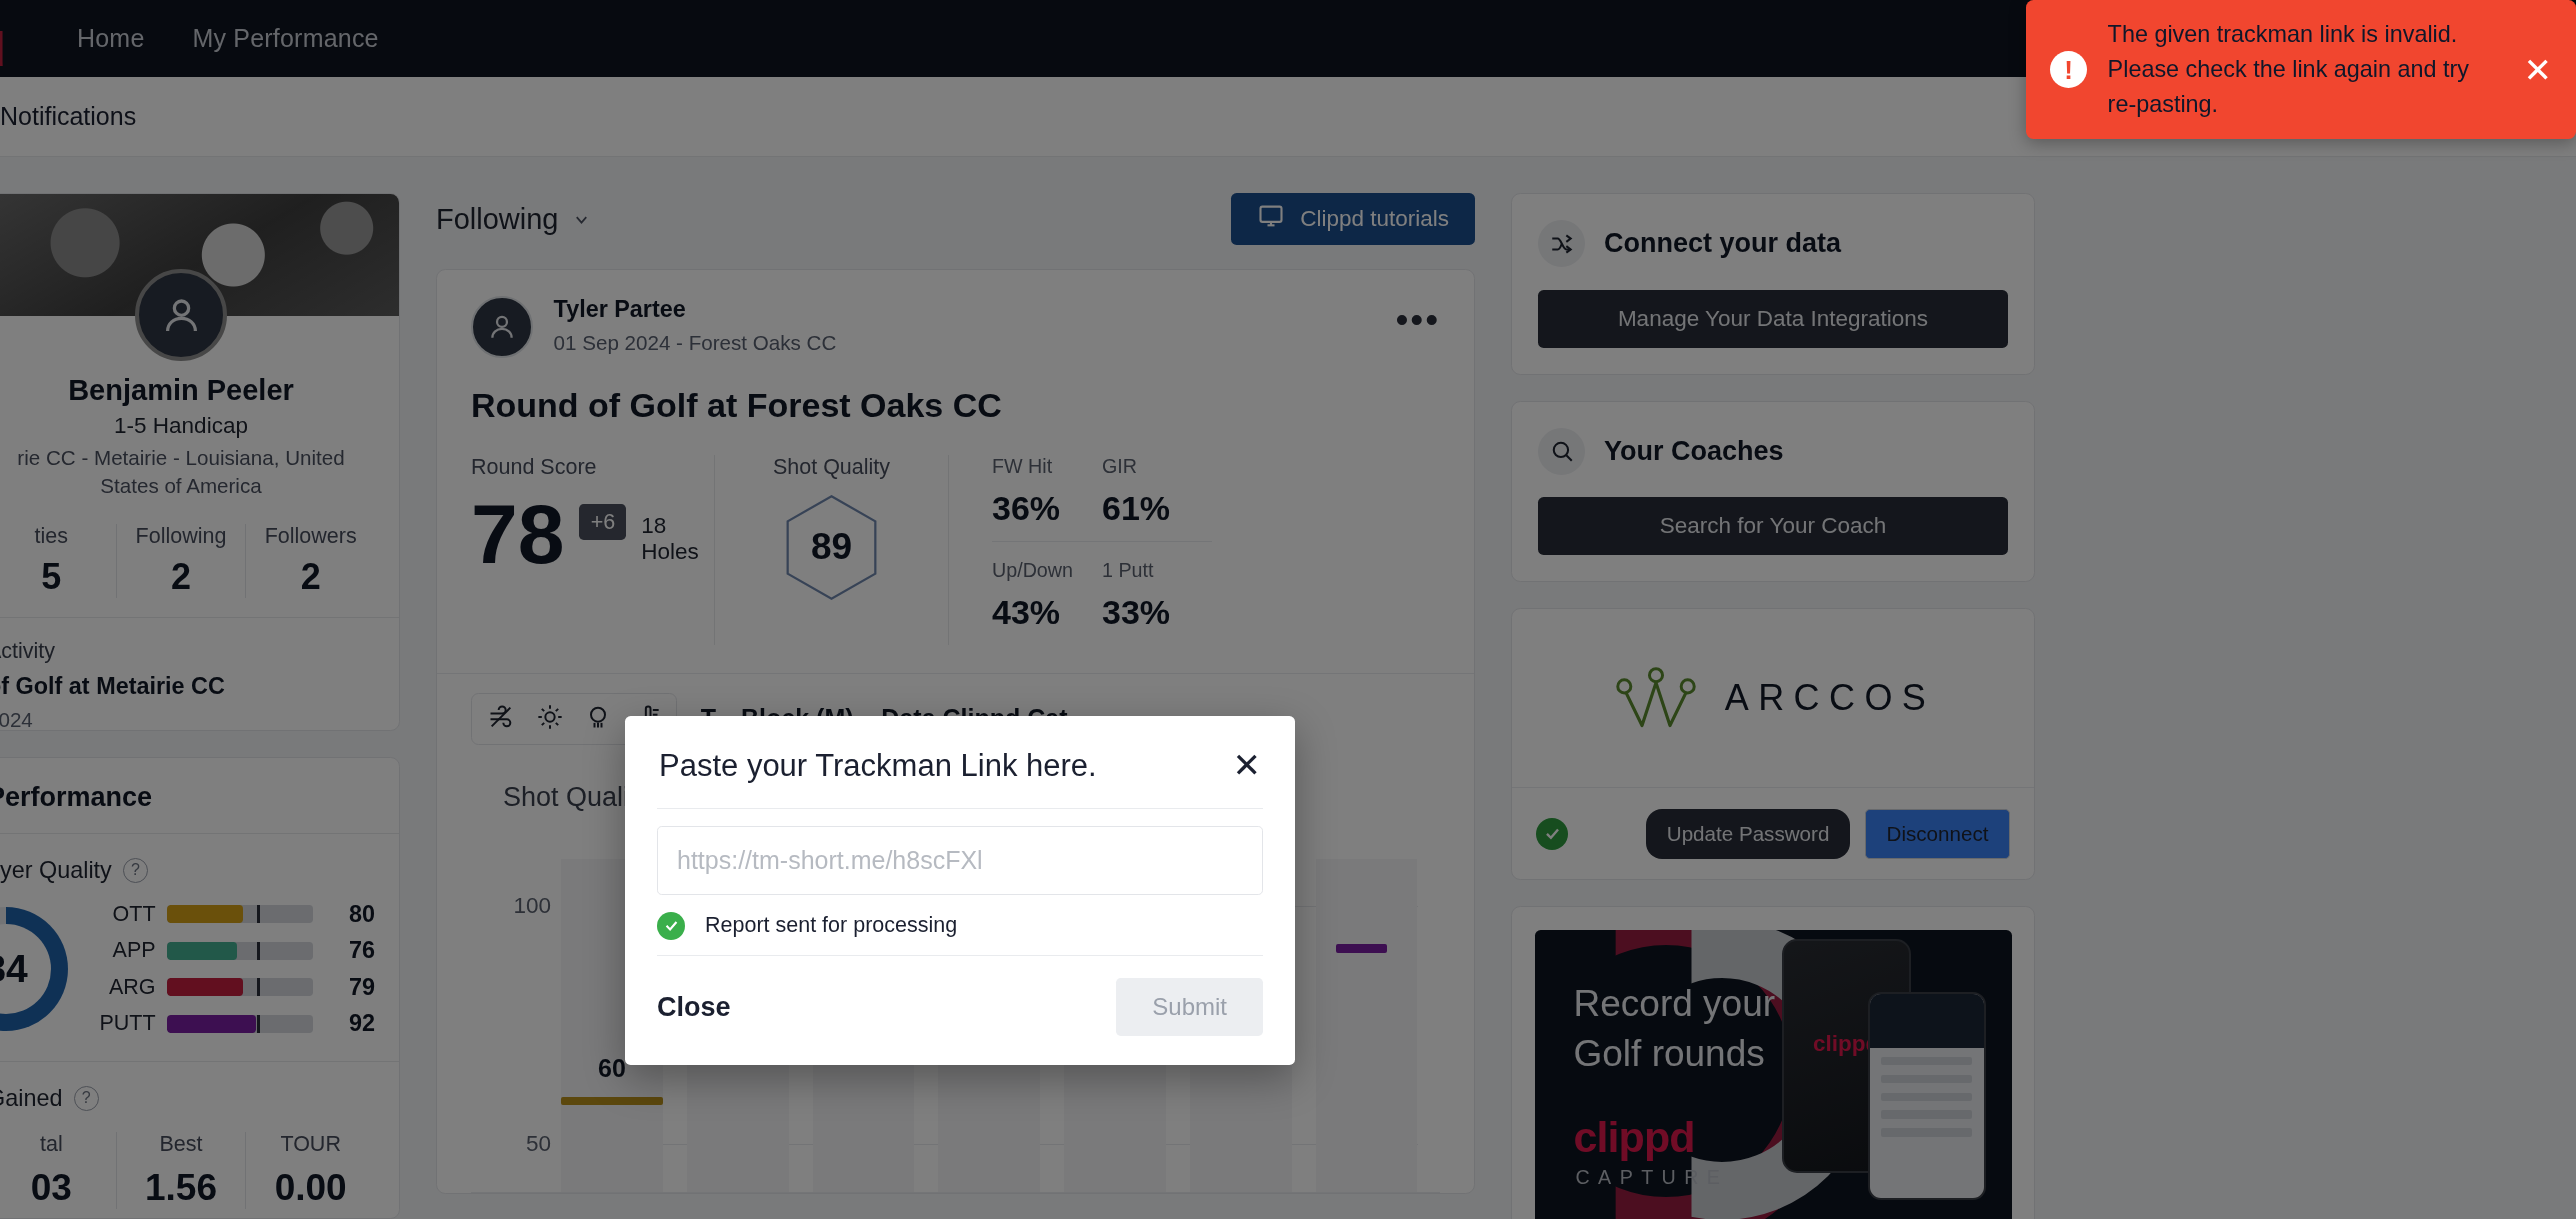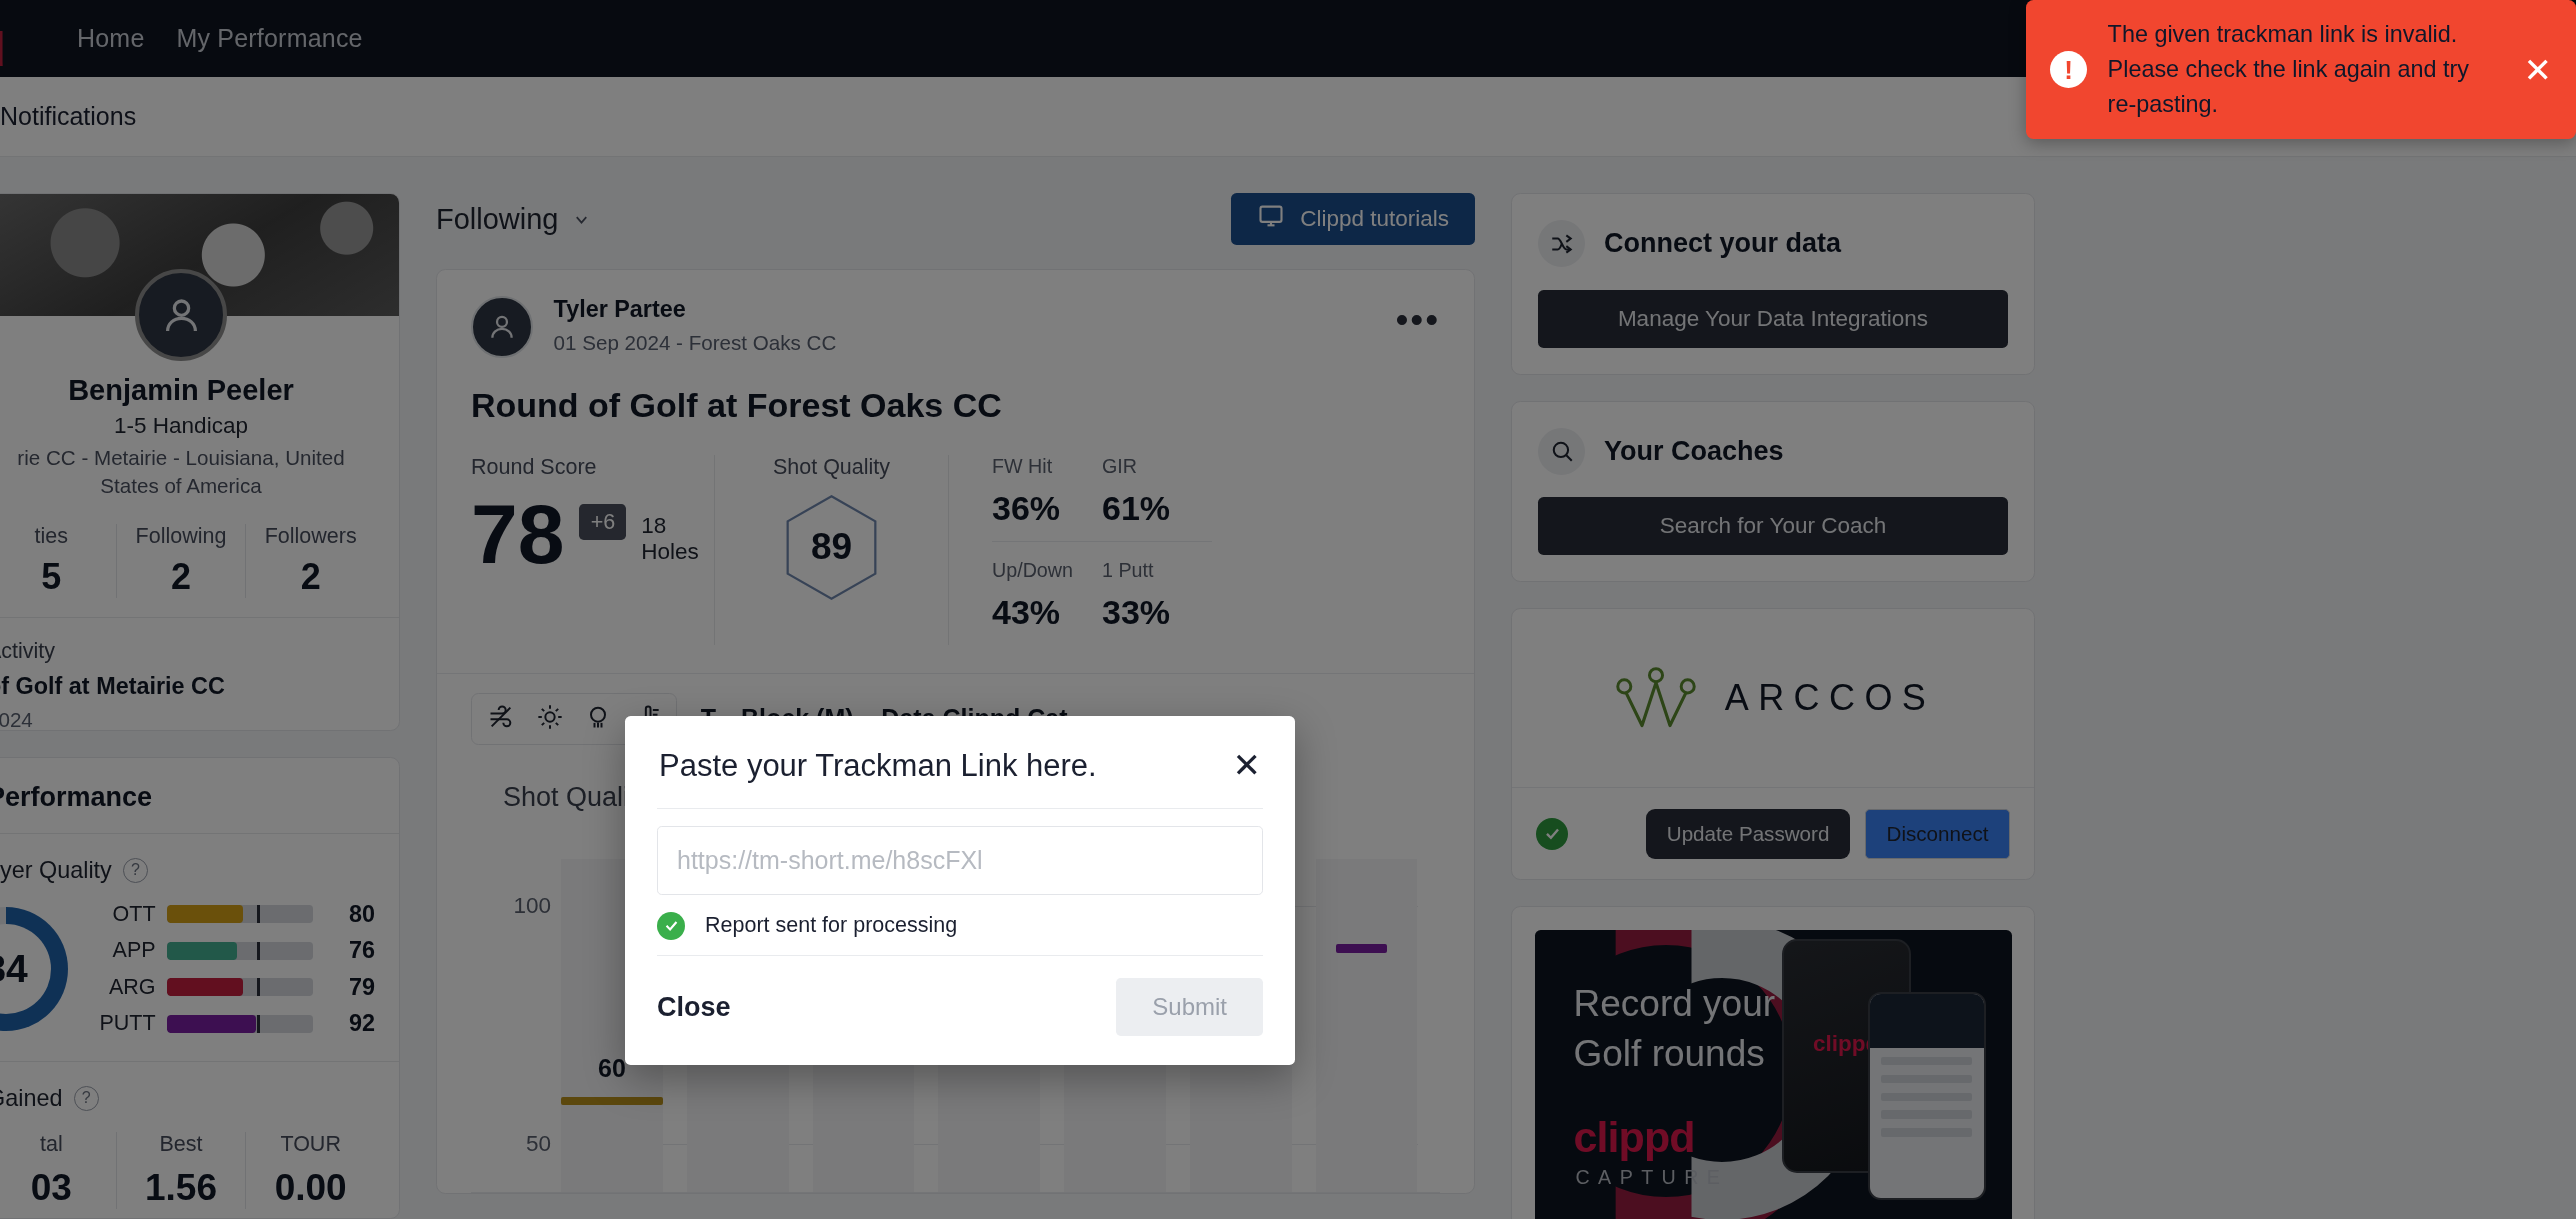--- a/index.html
+++ b/index.html
@@ -17,21 +17,21 @@
 
   
   .topnav { position: absolute; left:0; top:0; width:2576px; height:77px;
             background:#0f1420; display:flex; align-items:center; z-index: 5; }
   .logo-frag { width:36px; height:77px; position:relative; overflow:hidden; }
   .logo-frag .d {
     position:absolute; left:-24px; top:20.6px;
     font-size:49px; font-weight:700; color:#c0203f;
     font-family:"Liberation Sans", sans-serif; letter-spacing:-1.9px;
   }
-  .nav-links { display:flex; align-items:center; gap:32px; margin-left:41px; }
+  .nav-links { display:flex; align-items:center; gap:48px; margin-left:41px; }
   .nav-link { color:#c8ccd4; font-size:25px; letter-spacing:0.2px; cursor:pointer; }
   .nav-right { margin-left:auto; display:flex; align-items:center; gap:49px; padding-right:49px; }
   .nav-ico { width:37px; height:37px; color:#d4d8de; display:flex; align-items:center; justify-content:center; cursor:pointer; }
   .nav-ico svg { width:36px; height:36px; stroke:#d0d4da; fill:none; stroke-width:1.7; }
   .nav-group { display:flex; align-items:center; gap:11.2px; cursor:pointer; }
   .chev { width:19px; height:19px; }
   .chev svg { width:19px; height:19px; stroke:#d0d4da; stroke-width:2.2; fill:none; }
   .avatar-ring { width:47px; height:47px; border-radius:50%; border:1.9px solid #6a7180;
                  display:flex; align-items:center; justify-content:center; }
   .avatar-ring svg { width:28px; height:28px; }
@@ -175,21 +175,21 @@
   .arc-card { padding:0; }
   .arc-logo { height:178px; display:flex; align-items:center; justify-content:center; gap:24px; }
   .arc-word { font-size:36px; letter-spacing:9.4px; color:#111827; }
   .arc-foot { border-top:0.9px solid #e9ebee; display:flex; align-items:center;
               padding:20.6px 24px; gap:17px; }
   .badge-ok { width:32px; height:32px; border-radius:50%; background:#2e9b3f;
               display:flex; align-items:center; justify-content:center; }
   .badge-ok svg { width:19px; height:19px; stroke:#fff; fill:none; stroke-width:3; }
   .arc-btns { margin-left:auto; display:flex; gap:15px; }
   .btn-dark { background:#282d38; color:#e7e9ed; font-size:20.6px; border:none;
-              border-radius:9px; padding:12px 20.6px; cursor:pointer; }
+              border-radius:16px; padding:12px 20.6px; cursor:pointer; }
   .btn-ghost { background:#3b82f6; color:#1f2430; font-size:20.6px; border:0.9px solid #cfd3d9;
                border-radius:4.7px; padding:12px 20.6px; cursor:pointer; }
   .promo-card { padding:22.5px; }
   .promo-img { height:364px; border-radius:5.6px; position:relative; overflow:hidden;
                background:#0d1521; }
   .promo-c { position:absolute; right:168px; top:-37px; width:356px; height:356px;
              border-radius:50%; border:52px solid #b31e45; opacity:.85;
              clip-path: inset(0 0 0 36%); }
   .promo-c2 { position:absolute; right:140px; top:-9.4px; width:300px; height:300px;
               border-radius:50%; border:58px solid #c9ccd1; clip-path: inset(0 0 0 40%); }

